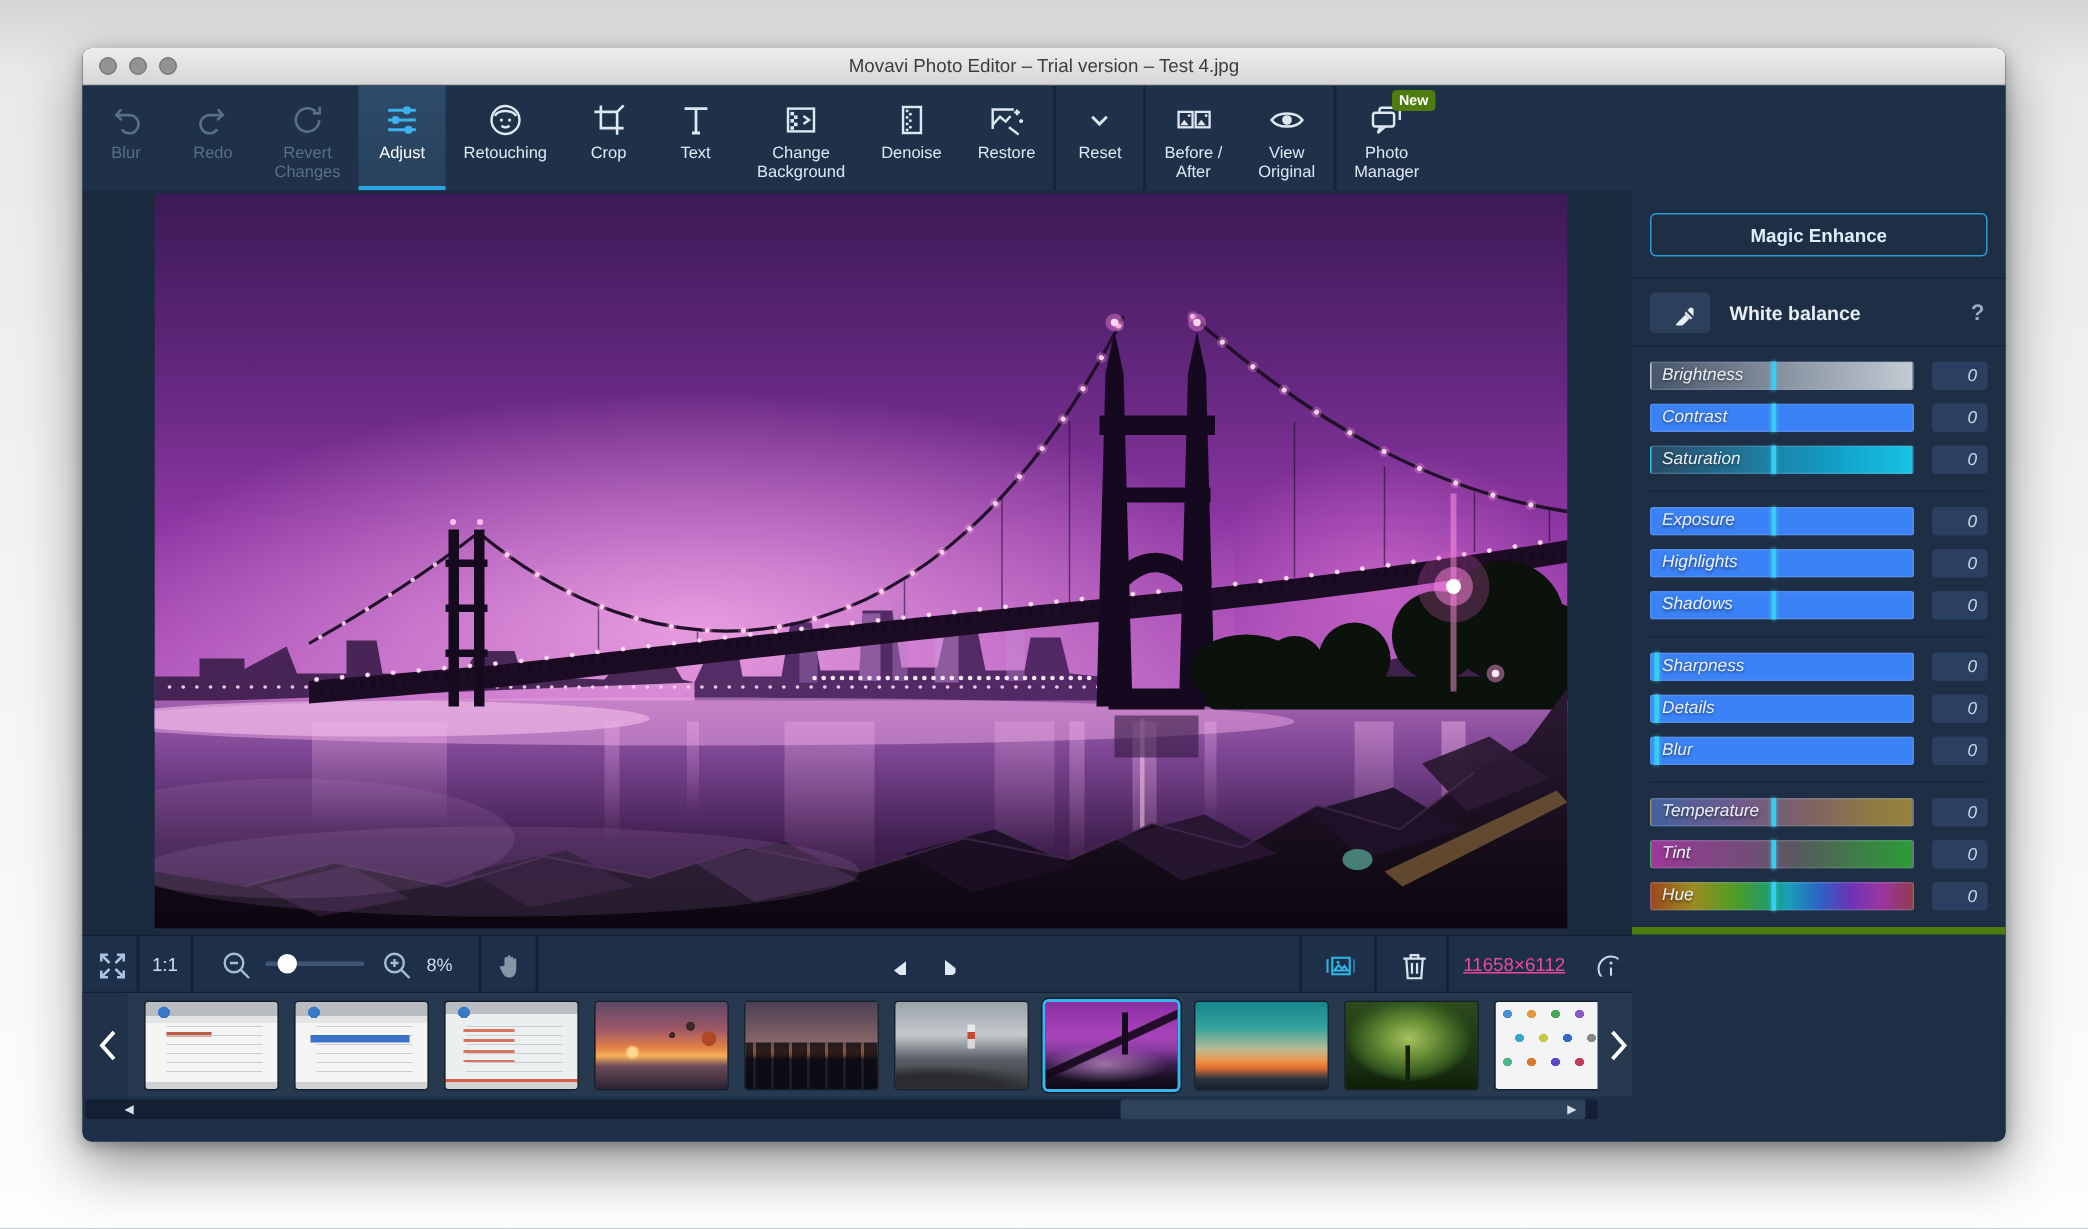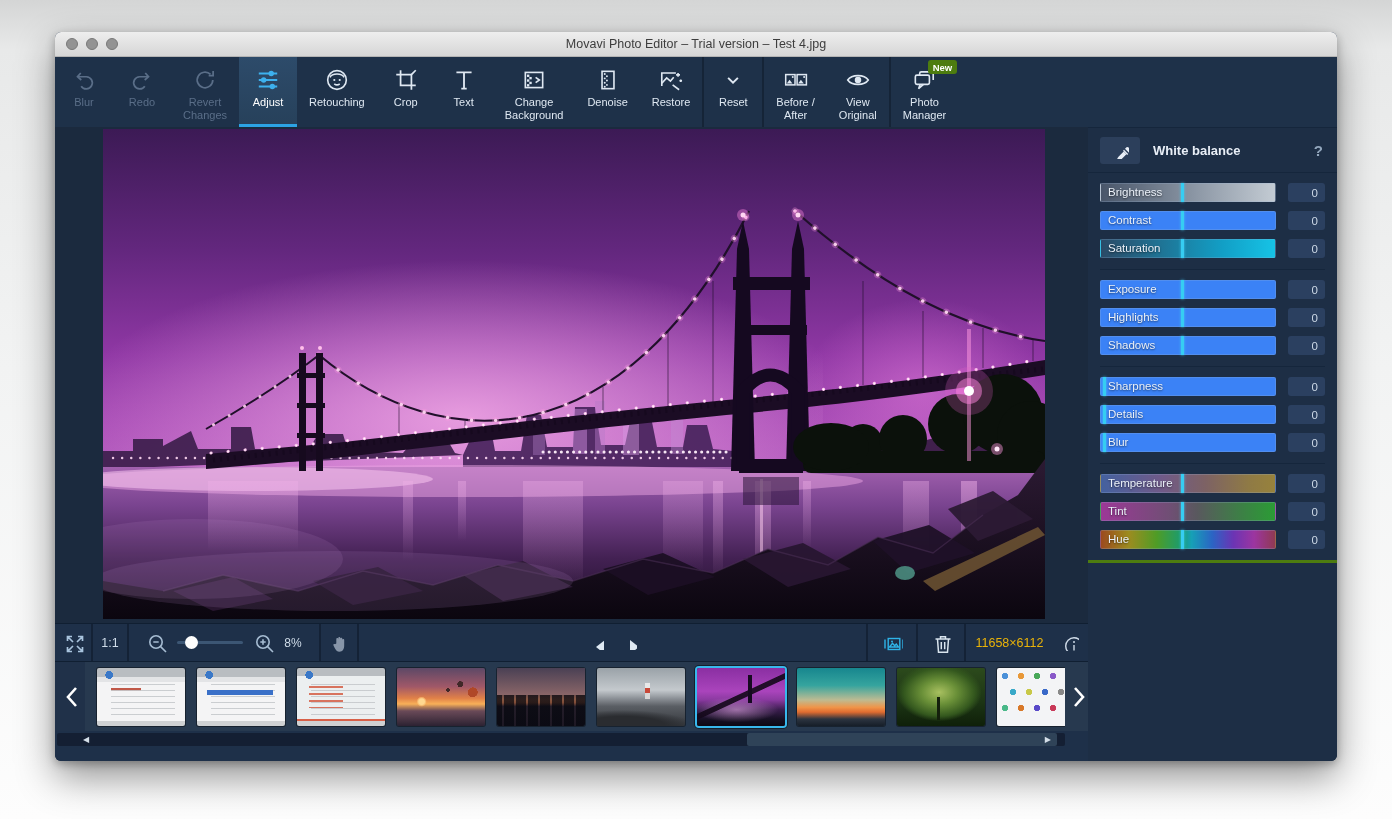--- a/index.html
+++ b/index.html
@@ -47,21 +47,21 @@
 .zseg { display:flex; align-items:center; justify-content:center; border-right:2px solid #142236; gap:8px; }
 .zseg svg { width:21px; height:21px; }
 .zs-fit { width:38px; color:#a9c4de; }
 .zs-11 { width:36px; font-size:12.5px; color:#cfdce9; }
 .zs-zoom { width:192px; gap:10px; color:#a6bcd2; }
 .zs-hand { width:38px; color:#8795a8; }
 .zs-mid { flex:1; gap:18px; color:#dfe9f3; }
 .zs-mid svg { width:15px; height:15px; }
 .zs-film { width:50px; color:#2fb4e8; }
 .zs-trash { width:48px; color:#d9e4ee; }
-.zs-dims { width:122px; border-right:none; font-size:12.5px; color:#eab308; gap:18px; }
+.zs-dims { width:122px; border-right:none; font-size:12.5px; color:#ec4899; gap:18px;text-decoration:underline; }
 .zs-dims svg { width:17px; height:17px; color:#cdd9e6; }
 .zslider { width:66px; height:3px; background:#3c5674; border-radius:2px; position:relative; }
 .zknob { position:absolute; left:8px; top:-5px; width:13px; height:13px; border-radius:50%; background:#fdfdfd; }
 .zpct { font-size:12px; color:#cfdce9; }
 
 
 .filmstrip { height:70px; background:#27394f; border-top:1px solid #101f32; display:flex; }
 .strip-btn { width:30px; display:flex; align-items:center; justify-content:center; color:#fff; background:#203149; }
 .strip-btn svg { width:18px; height:26px; }
 .strip-btn.right { width:23px; background:transparent; }
@@ -138,21 +138,21 @@
 .divider { height:1px; background:#15263c; }
 .magic-row { padding:15px 12px 14px; }
 .btn-magic { height:29px; border:1px solid #2e9bd6; border-radius:4px; display:flex;
   align-items:center; justify-content:center; font-size:12.5px; font-weight:bold; color:#dceffa; }
 .wb-row { height:44px; display:flex; align-items:center; padding:0 12px; }
 .wb-eyedrop { width:40px; height:27px; background:#2c3f5b; border-radius:3px;
   display:flex; align-items:center; justify-content:center; color:#e8eef6; }
 .wb-eyedrop svg { width:17px; height:17px; }
 .wb-label { margin-left:13px; font-size:13px; font-weight:bold; flex:1; }
 .wb-help { color:#93a7bd; font-size:15px; font-weight:bold; padding-right:2px; }
-.sgroups { padding:0 12px; border-bottom:3px solid #4d7c0f; }
+.sgroups { padding:0 12px; border-bottom:5px solid #4d7c0f;font-style:italic; }
 .sgroup { padding:10px 0 2px; }
 .sgroup + .sgroup { border-top:1px solid #15263c; }
 .srow { display:flex; align-items:center; gap:12px; margin-bottom:9px; }
 .track { position:relative; width:176px; height:19px; border-radius:2px;
   border:1px solid rgba(150,180,215,.25); background:#3b82f6; }
 .slabel { position:absolute; left:7px; top:0; line-height:17px; font-size:11.5px; color:#eaf0f8;
   text-shadow:0 1px 2px rgba(0,0,0,.55); }
 .handle { position:absolute; top:-1px; bottom:-1px; width:3px; background:#36cdf2;
   box-shadow:0 0 3px rgba(70,205,245,.9); }
 .vbox { width:37px; height:19px; background:#2b4060; border-radius:3px; color:#ccd8e6;
@@ -682,20 +682,23 @@
       <div class="bottombar">
         <div class="hscroll">
           <span class="sarr l">◀</span>
           <div class="hthumb"></div>
           <span class="sarr r">▶</span>
         </div>
       </div>
     </div>
 
     <div class="panel">
+      <div class="magic-row">
+        <div class="btn-magic">Magic Enhance</div>
+      </div>
       <div class="divider"></div>
       <div class="wb-row">
         <div class="wb-eyedrop">
             <svg>
               <use href="#i-eyedropper"></use>
             </svg>
           </div>
         <div class="wb-label">White balance</div>
         <div class="wb-help">?</div>
       </div>

